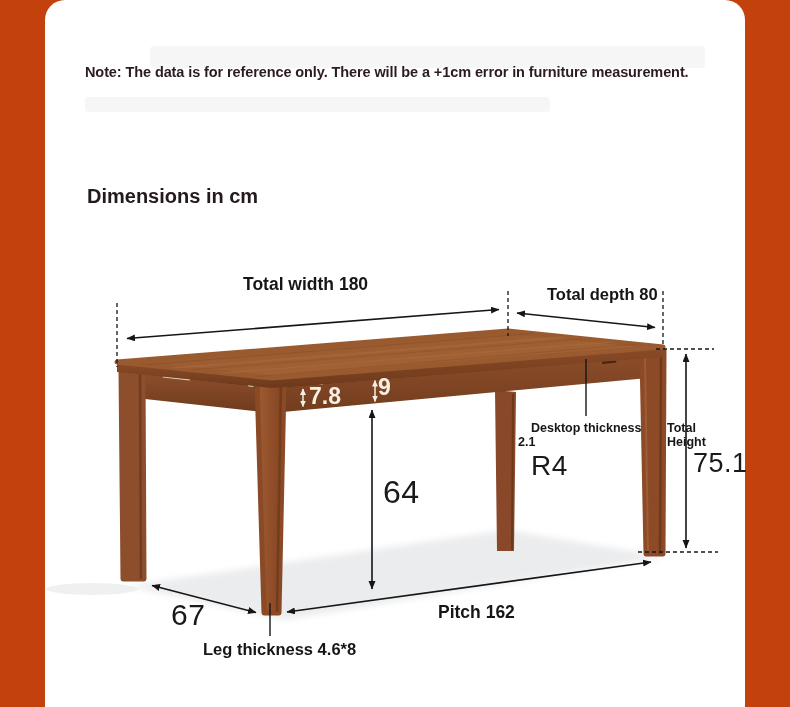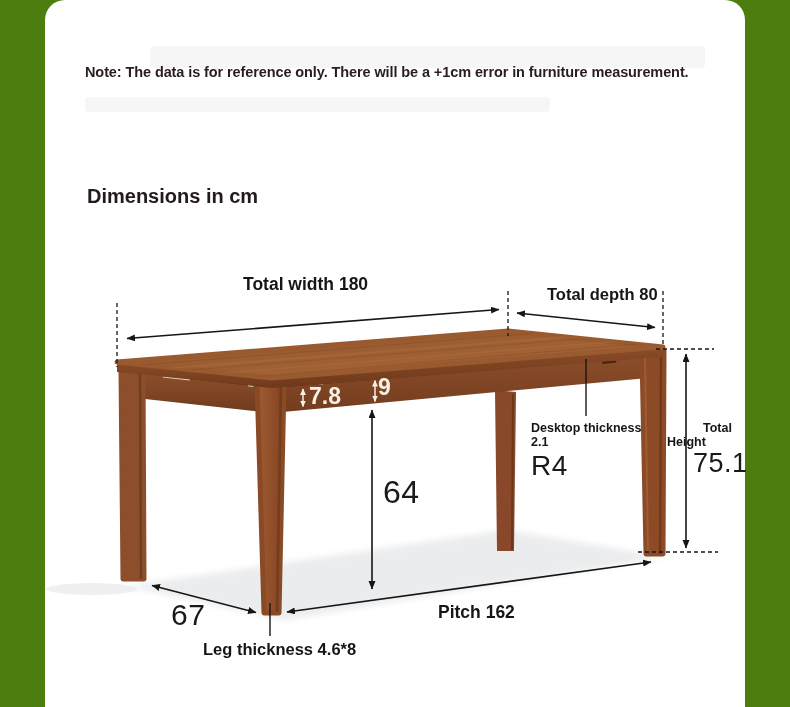--- a/index.html
+++ b/index.html
@@ -1,17 +1,17 @@
 <!DOCTYPE html>
 <html><head>
 <meta charset="utf-8">
 <style>
   html,body{margin:0;padding:0;}
   body{background:#eceef0;font-family:"Liberation Sans",sans-serif;}
-  #stage{position:relative;width:790px;height:707px;background:#4d7c0f;overflow:hidden;}
+  #stage{position:relative;width:790px;height:707px;background:#c2410c;overflow:hidden;}
   .card{position:absolute;left:45px;top:0;width:700px;height:707px;background:#ffffff;
         border-radius:20px 20px 0 0;}
   .smudge{position:absolute;background:#f6f6f7;border-radius:4px;}
   .note{position:absolute;font-weight:700;color:#2a1c22;font-size:14.5px;white-space:nowrap;letter-spacing:-0.1px;}
   .title{position:absolute;font-weight:800;color:#241a1e;font-size:20px;white-space:nowrap;margin-top:37px;}
   svg{position:absolute;left:0;top:0;}
   .lbl{position:absolute;font-weight:700;color:#161616;font-size:17px;white-space:nowrap;}
   .lbl-sm{position:absolute;font-weight:700;color:#161616;font-size:12.5px;line-height:1.12;white-space:nowrap;}
   .num{position:absolute;font-weight:300;color:#1a1a1a;white-space:nowrap;letter-spacing:0.5px;}
   .num-white{position:absolute;font-weight:600;color:#f6efe4;font-size:23px;white-space:nowrap;}
@@ -142,23 +142,23 @@
 
   <div class="lbl center" style="left:243px;top:274px;width:200px;font-size:17.5px;">Total width 180</div>
   <div class="lbl" style="left:547px;top:285px;font-size:16.5px;">Total depth 80</div>
 
   <div class="num-white" style="left:309px;top:383px;">7.8</div>
   <div class="num-white" style="left:378px;top:374px;">9</div>
 
   <div class="num" style="left:383px;top:474px;font-size:32px;">64</div>
 
   <div class="lbl-sm" style="left:531px;top:421px;">Desktop thickness</div>
-  <div class="lbl-sm" style="left:531px;top:435px;">2.1</div>
+  <div class="lbl-sm" style="left:518px;top:435px;">2.1</div>
   <div class="num" style="left:531px;top:450px;font-size:28px;">R4</div>
 
-  <div class="lbl-sm" style="left:667px;top:421px;padding-left:36px;">Total</div>
+  <div class="lbl-sm" style="left:667px;top:421px;">Total</div>
   <div class="lbl-sm" style="left:667px;top:435px;">Height</div>
   <div class="num" style="left:661px;top:448px;font-size:27px;margin-left:32px;">75.1</div>
 
   <div class="lbl" style="left:438px;top:593px;font-size:17.5px;margin-top:9px;">Pitch 162</div>
   <div class="num" style="left:171px;top:598px;font-size:30px;">67</div>
   <div class="lbl" style="left:203px;top:640px;font-size:16.5px;">Leg thickness 4.6*8</div>
 </div>
 
 </body></html>

